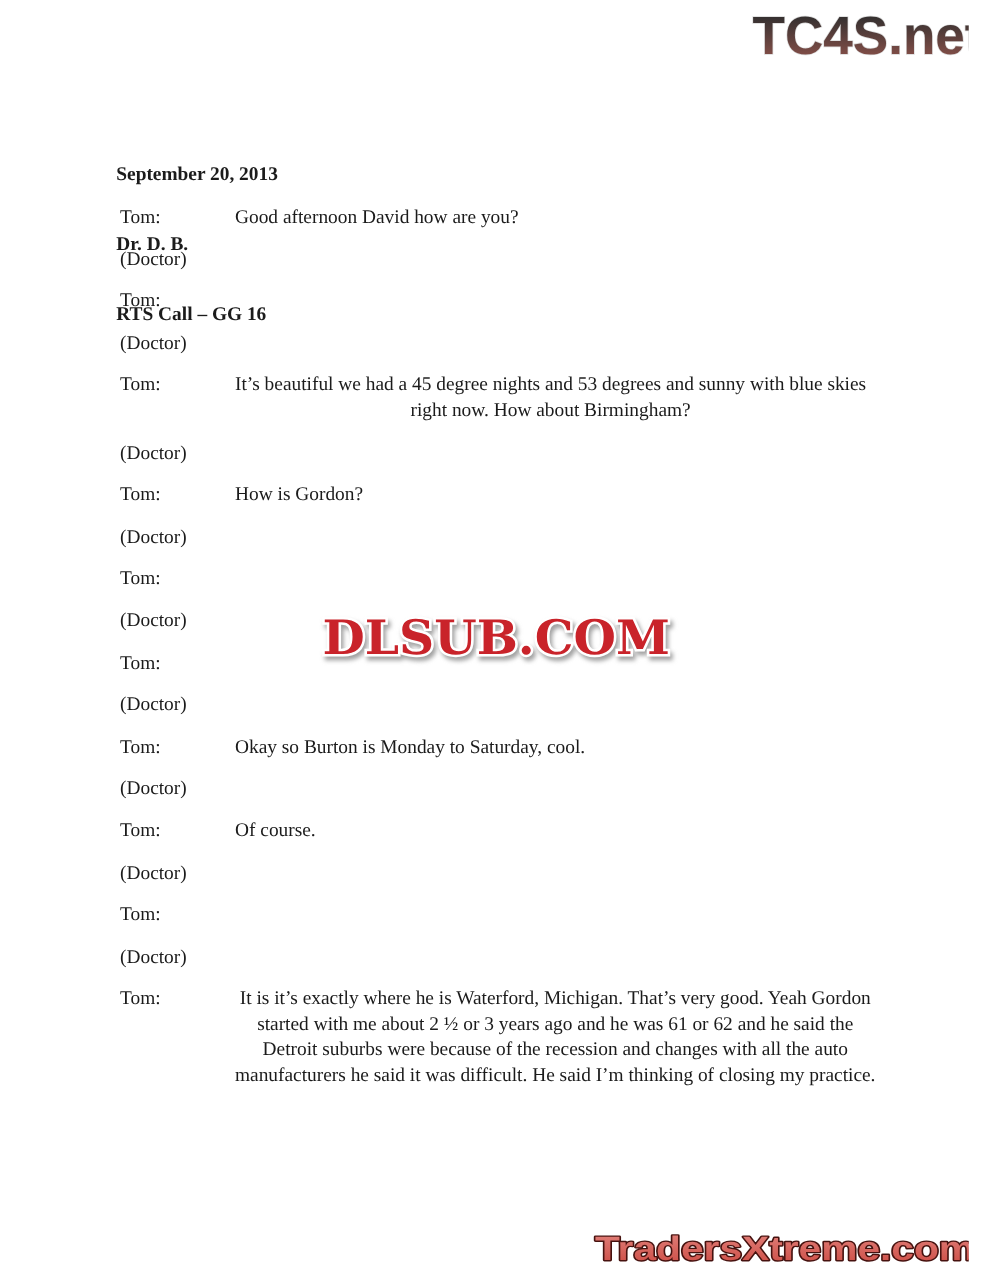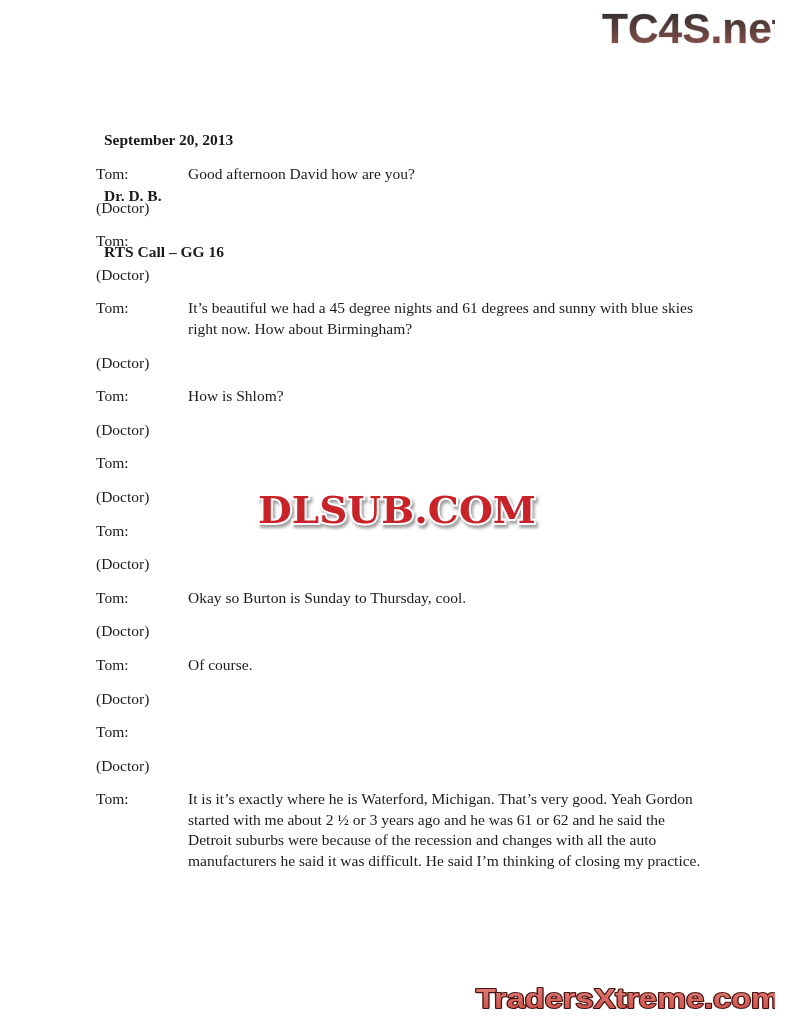--- a/index.html
+++ b/index.html
@@ -24,21 +24,20 @@
 
   
   .doc-header {
     position: absolute;
     left: 93px;
     top: 94px;
     font-weight: bold;
     font-size: 15.5px;
     line-height: 18.6px;
     white-space: pre;
-    margin-left: 11px;
   }
 
   
   .transcript {
     position: absolute;
     left: 96px;
     top: 164px;
     width: 650px;
   }
   .row {
@@ -46,20 +45,21 @@
     margin-bottom: 13px;
     font-size: 15.5px;
     line-height: 20.6px;
   }
   .speaker {
     flex: 0 0 92px;
     white-space: pre;
   }
   .dialogue {
     white-space: pre;
+    text-align: center;
   }
 
   
   .wm-mid {
     position: absolute;
     left: 251px;
     top: 484px;
     width: 292px;
     height: 52px;
     filter: drop-shadow(2px 3px 1.5px rgba(110,110,110,0.65));
@@ -108,30 +108,30 @@
     </div>
     <div class="row">
       <span class="speaker">Tom:</span>
     </div>
     <div class="row">
       <span class="speaker">(Doctor)</span>
       <span class="dialogue"></span>
     </div>
     <div class="row">
       <span class="speaker">Tom:</span>
-      <span class="dialogue">It’s beautiful we had a 45 degree nights and 61 degrees and sunny with blue skies
+      <span class="dialogue">It’s beautiful we had a 45 degree nights and 53 degrees and sunny with blue skies
 right now. How about Birmingham?</span>
     </div>
     <div class="row">
       <span class="speaker">(Doctor)</span>
       <span class="dialogue"></span>
     </div>
     <div class="row">
       <span class="speaker">Tom:</span>
-      <span class="dialogue">How is Shlom?</span>
+      <span class="dialogue">How is Gordon?</span>
     </div>
     <div class="row">
       <span class="speaker">(Doctor)</span>
       <span class="dialogue"></span>
     </div>
     <div class="row">
       <span class="speaker">Tom:</span>
     </div>
     <div class="row">
       <span class="speaker">(Doctor)</span>
@@ -139,21 +139,21 @@
     </div>
     <div class="row">
       <span class="speaker">Tom:</span>
     </div>
     <div class="row">
       <span class="speaker">(Doctor)</span>
       <span class="dialogue"></span>
     </div>
     <div class="row">
       <span class="speaker">Tom:</span>
-      <span class="dialogue">Okay so Burton is Sunday to Thursday, cool.</span>
+      <span class="dialogue">Okay so Burton is Monday to Saturday, cool.</span>
     </div>
     <div class="row">
       <span class="speaker">(Doctor)</span>
       <span class="dialogue"></span>
     </div>
     <div class="row">
       <span class="speaker">Tom:</span>
       <span class="dialogue">Of course.</span>
     </div>
     <div class="row">

